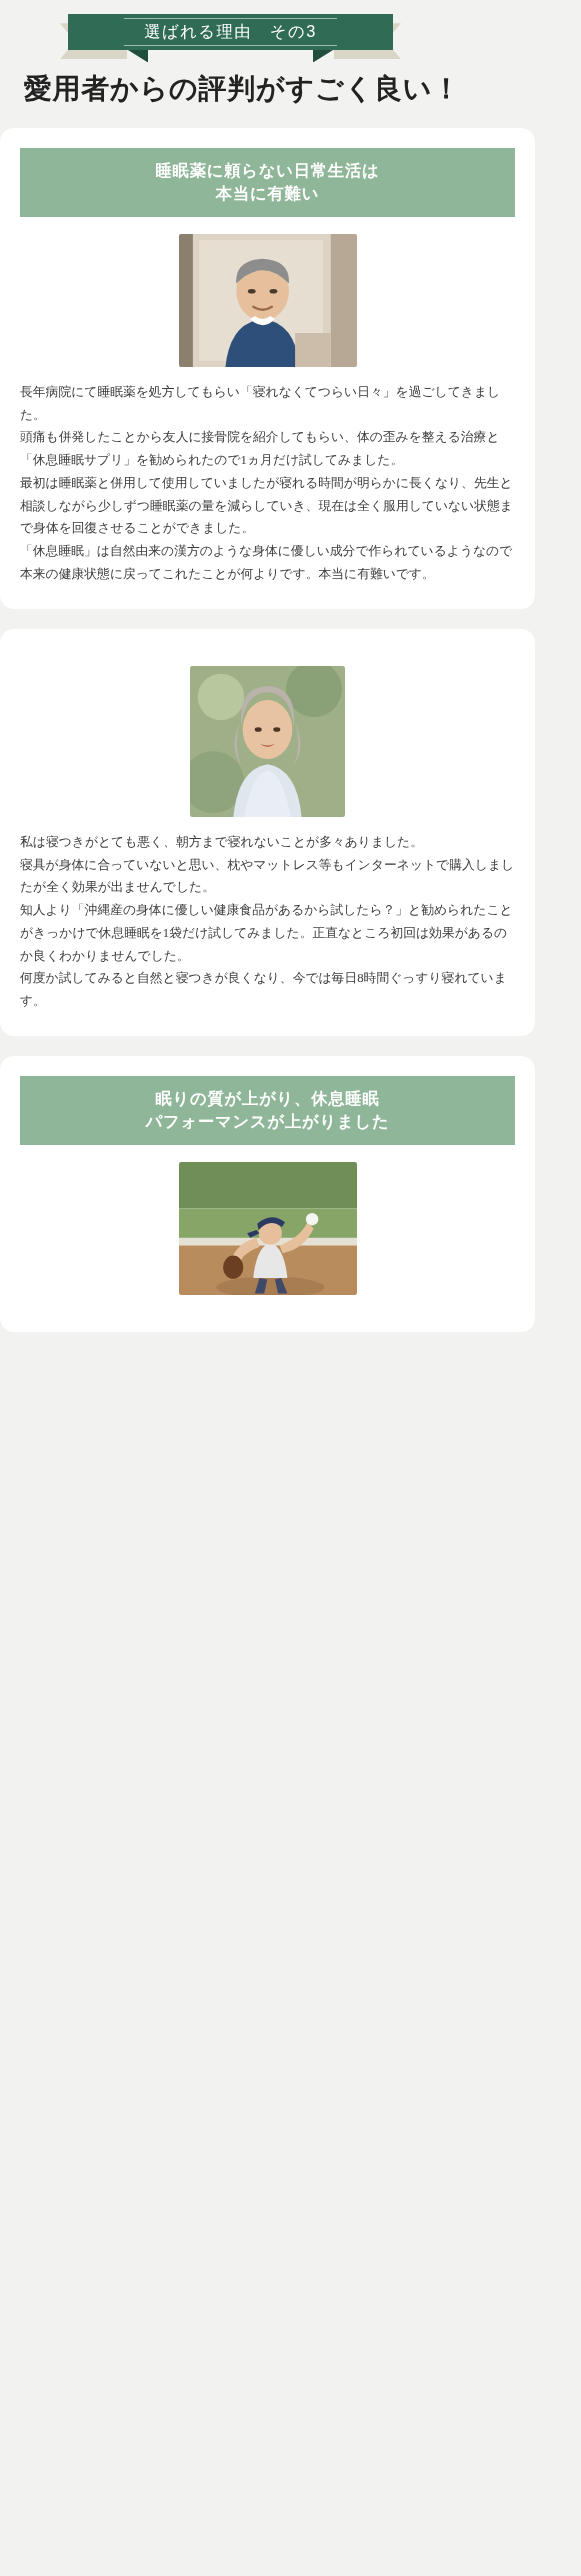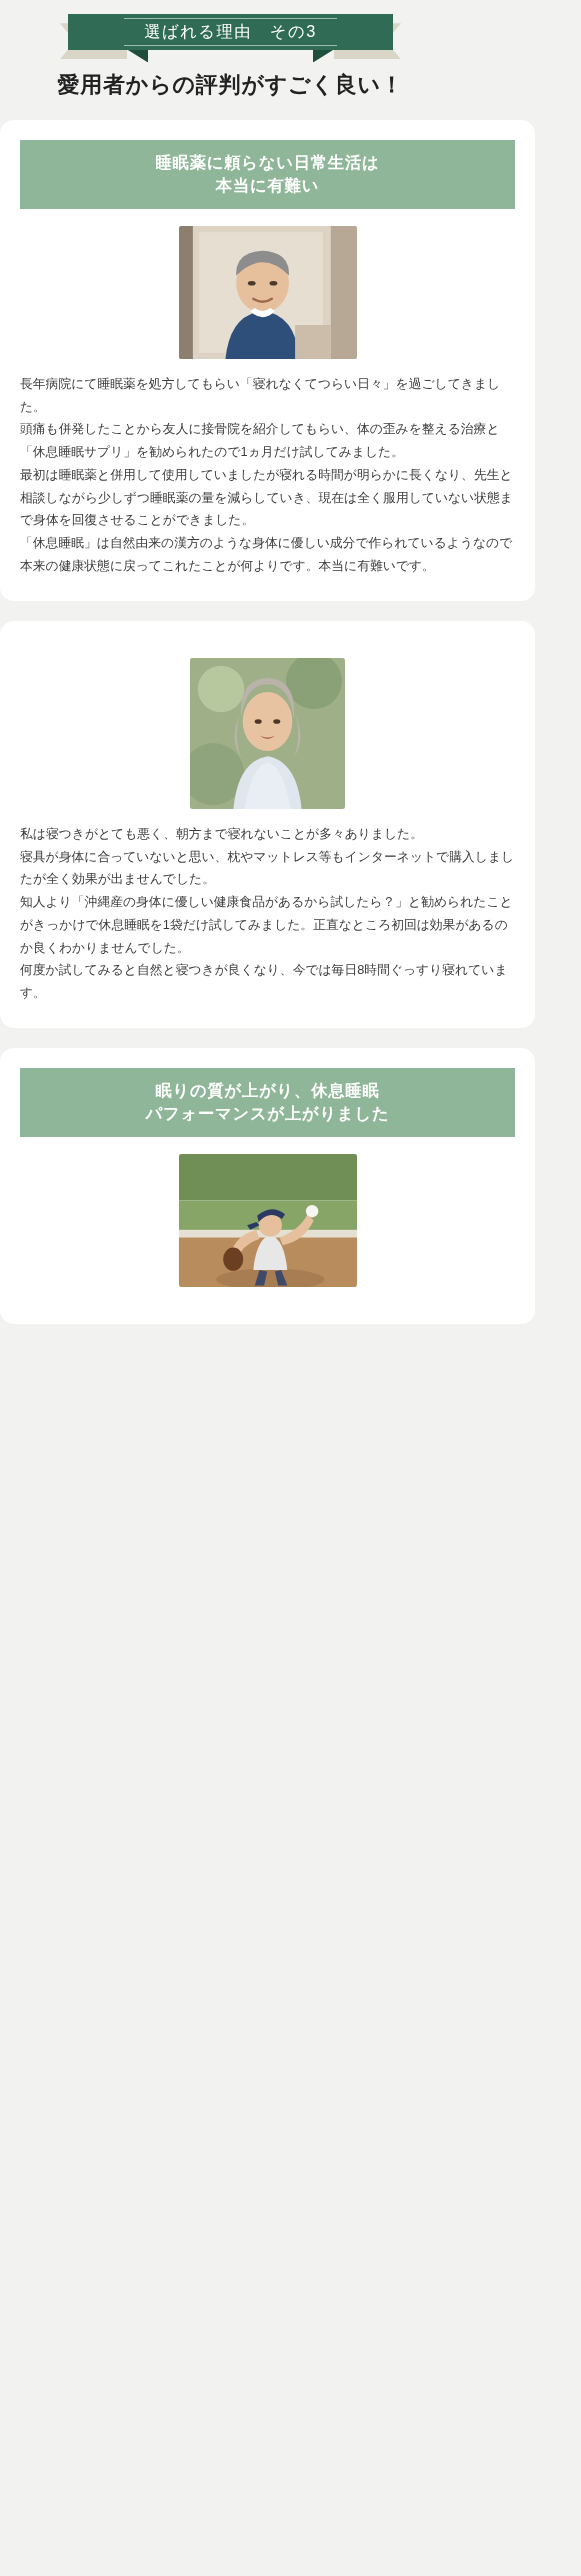--- a/index.html
+++ b/index.html
@@ -67,22 +67,22 @@
     width: 20px;
     height: 12.4px;
     background: #1f4e3d;
     z-index: 2;
   }
   .ribbon-fold.left { left: 128px; clip-path: polygon(0 0, 100% 0, 100% 100%); }
   .ribbon-fold.right { right: 128px; clip-path: polygon(0 0, 100% 0, 0 100%); }
 
   
   .headline {
-    text-align: center;
-    font-size: 22px;
+    text-align: right;
+    font-size: 28px;
     font-weight: bold;
     letter-spacing: 0.8px;
     color: #222;
     margin: 4.6px 0 20px 0;
   }
   .headline .marked {
     position: relative;
     display: inline-block;
     color: #222;
   }
@@ -130,21 +130,21 @@
   }
   .photo.portrait { width: 155px; height: 151px; }
   .photo svg { display: block; width: 100%; height: 100%; }
 
   .body-text {
     font-size: 12.8px;
     line-height: 1.78;
     color: #3c3c3c;
     text-align: left;
   }
-  .body-text p { margin: 0; }
+  .body-text p { margin: 0; font-family: Liberation Serif, serif; }
 
   .spacer-bottom { height: 7.7px; }
 </style>
 </head>
 <body>
 
 <div class="page">
 
   <div class="ribbon-wrap">
     <div class="ribbon-tail left"></div>

